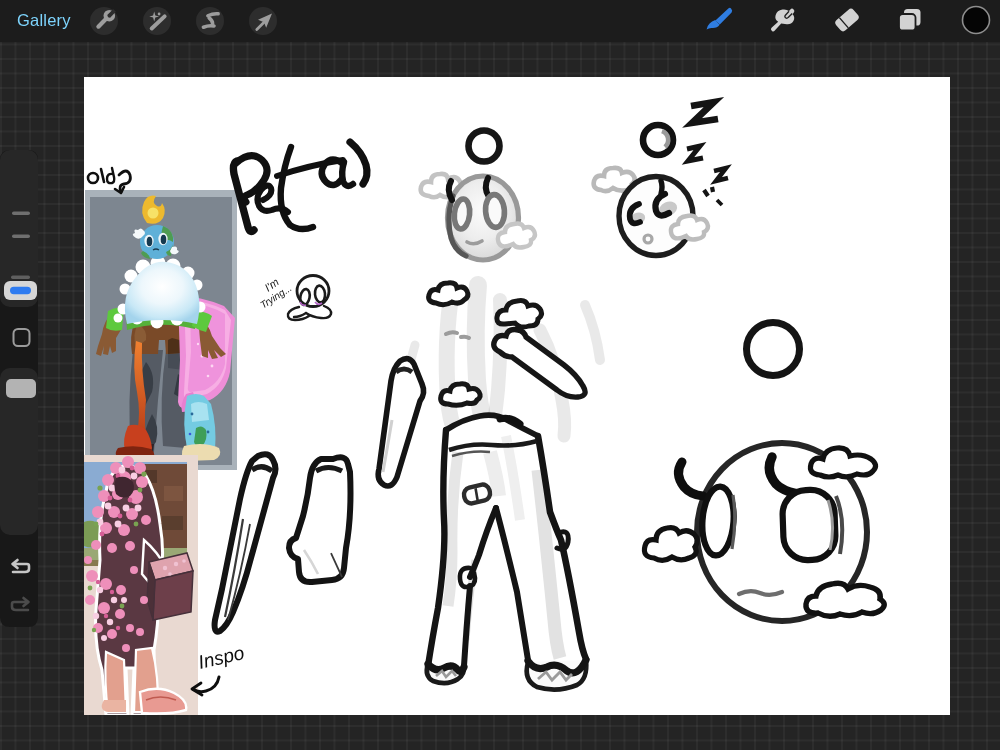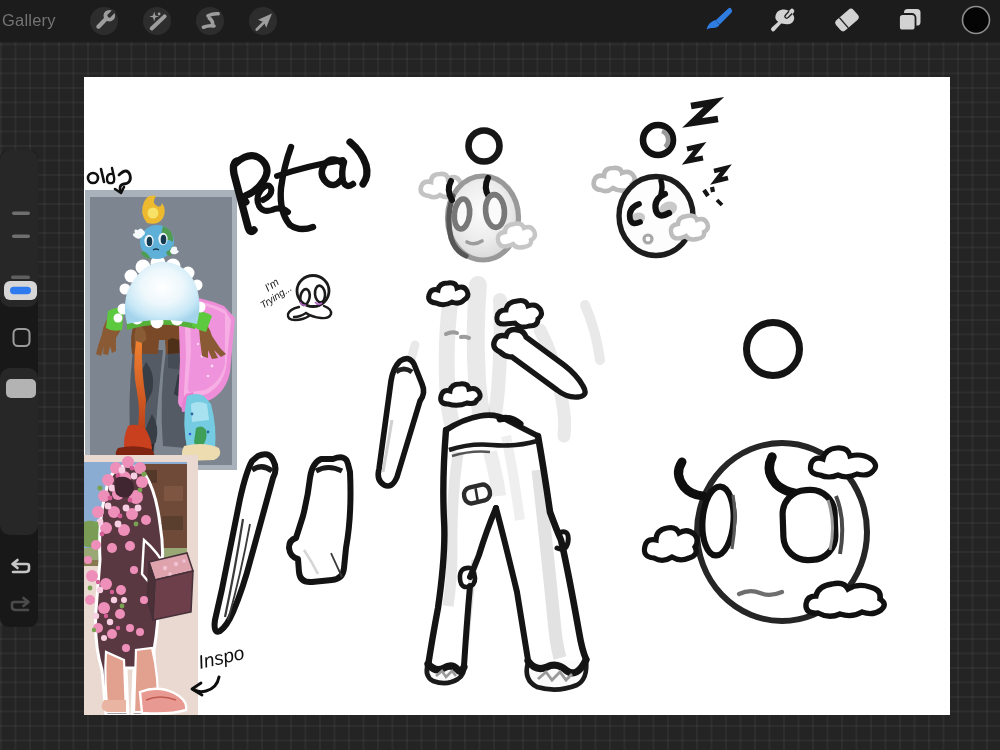--- a/index.html
+++ b/index.html
@@ -3,21 +3,21 @@
 <meta charset="utf-8">
 <style>
 html,body{margin:0;padding:0;width:1000px;height:750px;overflow:hidden;background:#232323;font-family:"Liberation Sans",sans-serif;}
 #stage{position:absolute;left:0;top:0;width:1000px;height:750px;
 background-image:
  linear-gradient(rgba(255,255,255,0.042) 1.5px, transparent 1.5px),
  linear-gradient(90deg, rgba(255,255,255,0.042) 1.5px, transparent 1.5px);
 background-size:14.5px 14.5px,14.5px 14.5px;
 background-color:#242424;}
 #topbar{position:absolute;left:0;top:0;width:1000px;height:42px;background:#1c1c1c;}
-#gallery{position:absolute;left:2px;top:11px;color:#737373;font-size:16.5px;letter-spacing:0.2px;}
+#gallery{position:absolute;left:17px;top:11px;color:#7dd3fc;font-size:16.5px;letter-spacing:0.2px;}
 .cbtn{position:absolute;top:7px;width:28px;height:28px;border-radius:50%;background:#2d2d2d;}
 #canvas{position:absolute;left:84px;top:77px;width:866px;height:638px;background:#ffffff;}
 #sidebar{position:absolute;left:0;top:0;}
 svg{display:block;}
 </style>
 </head>
 <body>
 <div id="stage">
  <div id="canvas">
    <svg id="art" width="866" height="638" viewBox="84 77 866 638">

